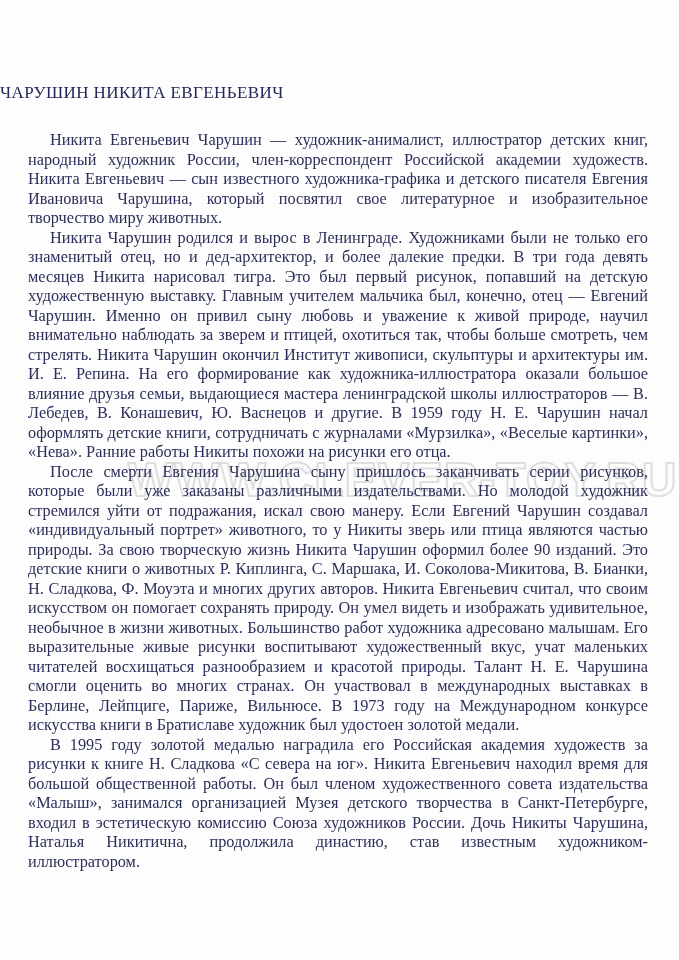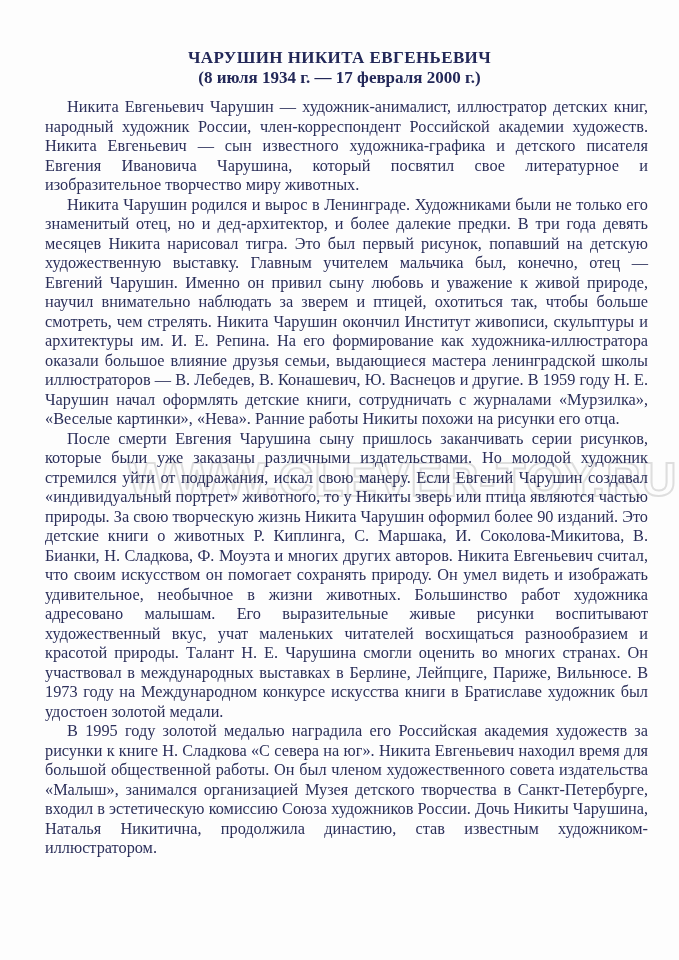--- a/index.html
+++ b/index.html
@@ -12,39 +12,38 @@
     width: 679px;
     height: 960px;
     background: #fdfdfd;
     font-family: "Liberation Serif", serif;
     color: #2b2f5a;
     overflow: hidden;
     box-sizing: border-box;
   }
   .doc-title {
     margin: 0;
-    padding-top: 47px;
-    text-align: center;
+    padding-top: 82px;
     font-size: 17px;
-    font-weight: bold;
+    font-weight: normal;
     line-height: 21px;
     letter-spacing: 0.4px;
     color: #232858;
   }
   .doc-subtitle {
     margin: 0;
     text-align: center;
     font-size: 17px;
     font-weight: bold;
     line-height: 20px;
     color: #232858;
   }
   .doc-body {
-    margin-top: 9px;
-    padding-left: 45px;
+    margin-top: 27px;
+    padding-left: 28px;
     padding-right: 31px;
   }
   .doc-body p {
     margin: 0;
     font-size: 16.3px;
     line-height: 19.5px;
     text-align: justify;
     text-indent: 22px;
     color: #2b2f5a;
   }
@@ -72,21 +71,20 @@
 </head>
 <body>
 
 <div class="page">
 
   <div class="watermark">WWW.CLEVER-TOY.RU</div>
 
   <div class="doc-content">
     <h1 class="doc-title">ЧАРУШИН НИКИТА ЕВГЕНЬЕВИЧ</h1>
 
-    <h2 class="doc-subtitle">(8 июля 1934 г. — 17 февраля 2000 г.)</h2>
 
     <div class="doc-body">
       <p>Никита Евгеньевич Чарушин — художник-анималист, иллюстратор детских книг, народный художник России, член-корреспондент Российской академии художеств. Никита Евгеньевич — сын известного художника-графика и детского писателя Евгения Ивановича Чарушина, который посвятил свое литературное и изобразительное творчество миру животных.</p>
       <p>Никита Чарушин родился и вырос в Ленинграде. Художниками были не только его знаменитый отец, но и дед-архитектор, и более далекие предки. В три года девять месяцев Никита нарисовал тигра. Это был первый рисунок, попавший на детскую художественную выставку. Главным учителем мальчика был, конечно, отец — Евгений Чарушин. Именно он привил сыну любовь и уважение к живой природе, научил внимательно наблюдать за зверем и птицей, охотиться так, чтобы больше смотреть, чем стрелять. Никита Чарушин окончил Институт живописи, скульптуры и архитектуры им. И. Е. Репина. На его формирование как художника-иллюстратора оказали большое влияние друзья семьи, выдающиеся мастера ленинградской школы иллюстраторов — В. Лебедев, В. Конашевич, Ю. Васнецов и другие. В 1959 году Н. Е. Чарушин начал оформлять детские книги, сотрудничать с журналами «Мурзилка», «Веселые картинки», «Нева». Ранние работы Никиты похожи на рисунки его отца.</p>
       <p>После смерти Евгения Чарушина сыну пришлось заканчивать серии рисунков, которые были уже заказаны различными издательствами. Но молодой художник стремился уйти от подражания, искал свою манеру. Если Евгений Чарушин создавал «индивидуальный портрет» животного, то у Никиты зверь или птица являются частью природы. За свою творческую жизнь Никита Чарушин оформил более 90 изданий. Это детские книги о животных Р. Киплинга, С. Маршака, И. Соколова-Микитова, В. Бианки, Н. Сладкова, Ф. Моуэта и многих других авторов. Никита Евгеньевич считал, что своим искусством он помогает сохранять природу. Он умел видеть и изображать удивительное, необычное в жизни животных. Большинство работ художника адресовано малышам. Его выразительные живые рисунки воспитывают художественный вкус, учат маленьких читателей восхищаться разнообразием и красотой природы. Талант Н. Е. Чарушина смогли оценить во многих странах. Он участвовал в международных выставках в Берлине, Лейпциге, Париже, Вильнюсе. В 1973 году на Международном конкурсе искусства книги в Братиславе художник был удостоен золотой медали.</p>
       <p>В 1995 году золотой медалью наградила его Российская академия художеств за рисунки к книге Н. Сладкова «С севера на юг». Никита Евгеньевич находил время для большой общественной работы. Он был членом художественного совета издательства «Малыш», занимался организацией Музея детского творчества в Санкт-Петербурге, входил в эстетическую комиссию Союза художников России. Дочь Никиты Чарушина, Наталья Никитична, продолжила династию, став известным художником-иллюстратором.</p>
     </div>
   </div>
 
 </div>

